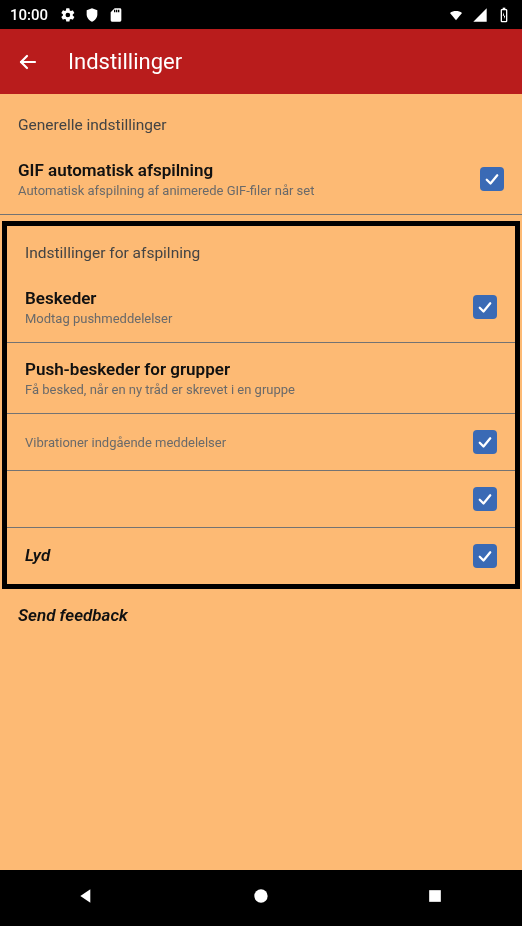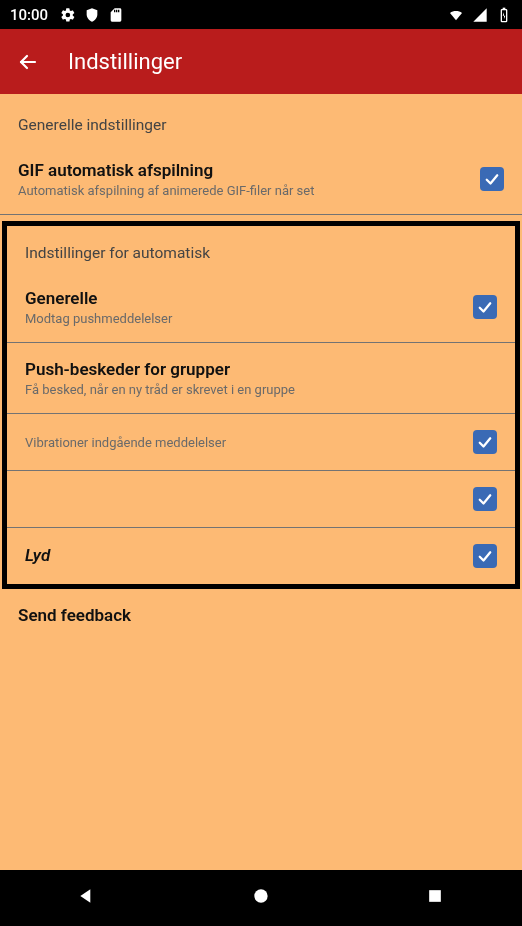--- a/index.html
+++ b/index.html
@@ -85,20 +85,21 @@
     .diag-header {
       padding: 22px 18px 8px 18px;
       font-size: 15.5px;
       color: #444;
     }
     .feedback-row {
       padding: 10px 18px 0 18px;
       font-size: 17px;
       font-weight: 600;
       color: #111;
+      font-style: italic;
     }
     .nav-bar {
       position: absolute;
       bottom: 0; left: 0; right: 0;
       height: 56px;
       background: #000;
       display: flex;
       justify-content: space-around;
       align-items: center;
     }
@@ -169,25 +170,25 @@
     </div>
     <div class="checkbox checked">
       <svg viewBox="0 0 24 24" fill="none" stroke="#fff" stroke-width="3" stroke-linecap="round" stroke-linejoin="round">
           <polyline points="5 13 10 18 19 7"></polyline>
         </svg>
     </div>
   </div>
 
   <div class="highlight-box">
 
-    <div class="section-header">Indstillinger for automatisk</div>
-
-    <div class="row">
-      <div class="row-text">
-        <div class="row-title">Generelle</div>
+    <div class="section-header">Indstillinger for afspilning</div>
+
+    <div class="row">
+      <div class="row-text">
+        <div class="row-title">Beskeder</div>
         <div class="row-sub">Modtag pushmeddelelser</div>
       </div>
       <div class="checkbox checked">
         <svg viewBox="0 0 24 24" fill="none" stroke="#fff" stroke-width="3" stroke-linecap="round" stroke-linejoin="round">
             <polyline points="5 13 10 18 19 7"></polyline>
           </svg>
       </div>
     </div>
 
     <div class="row">

